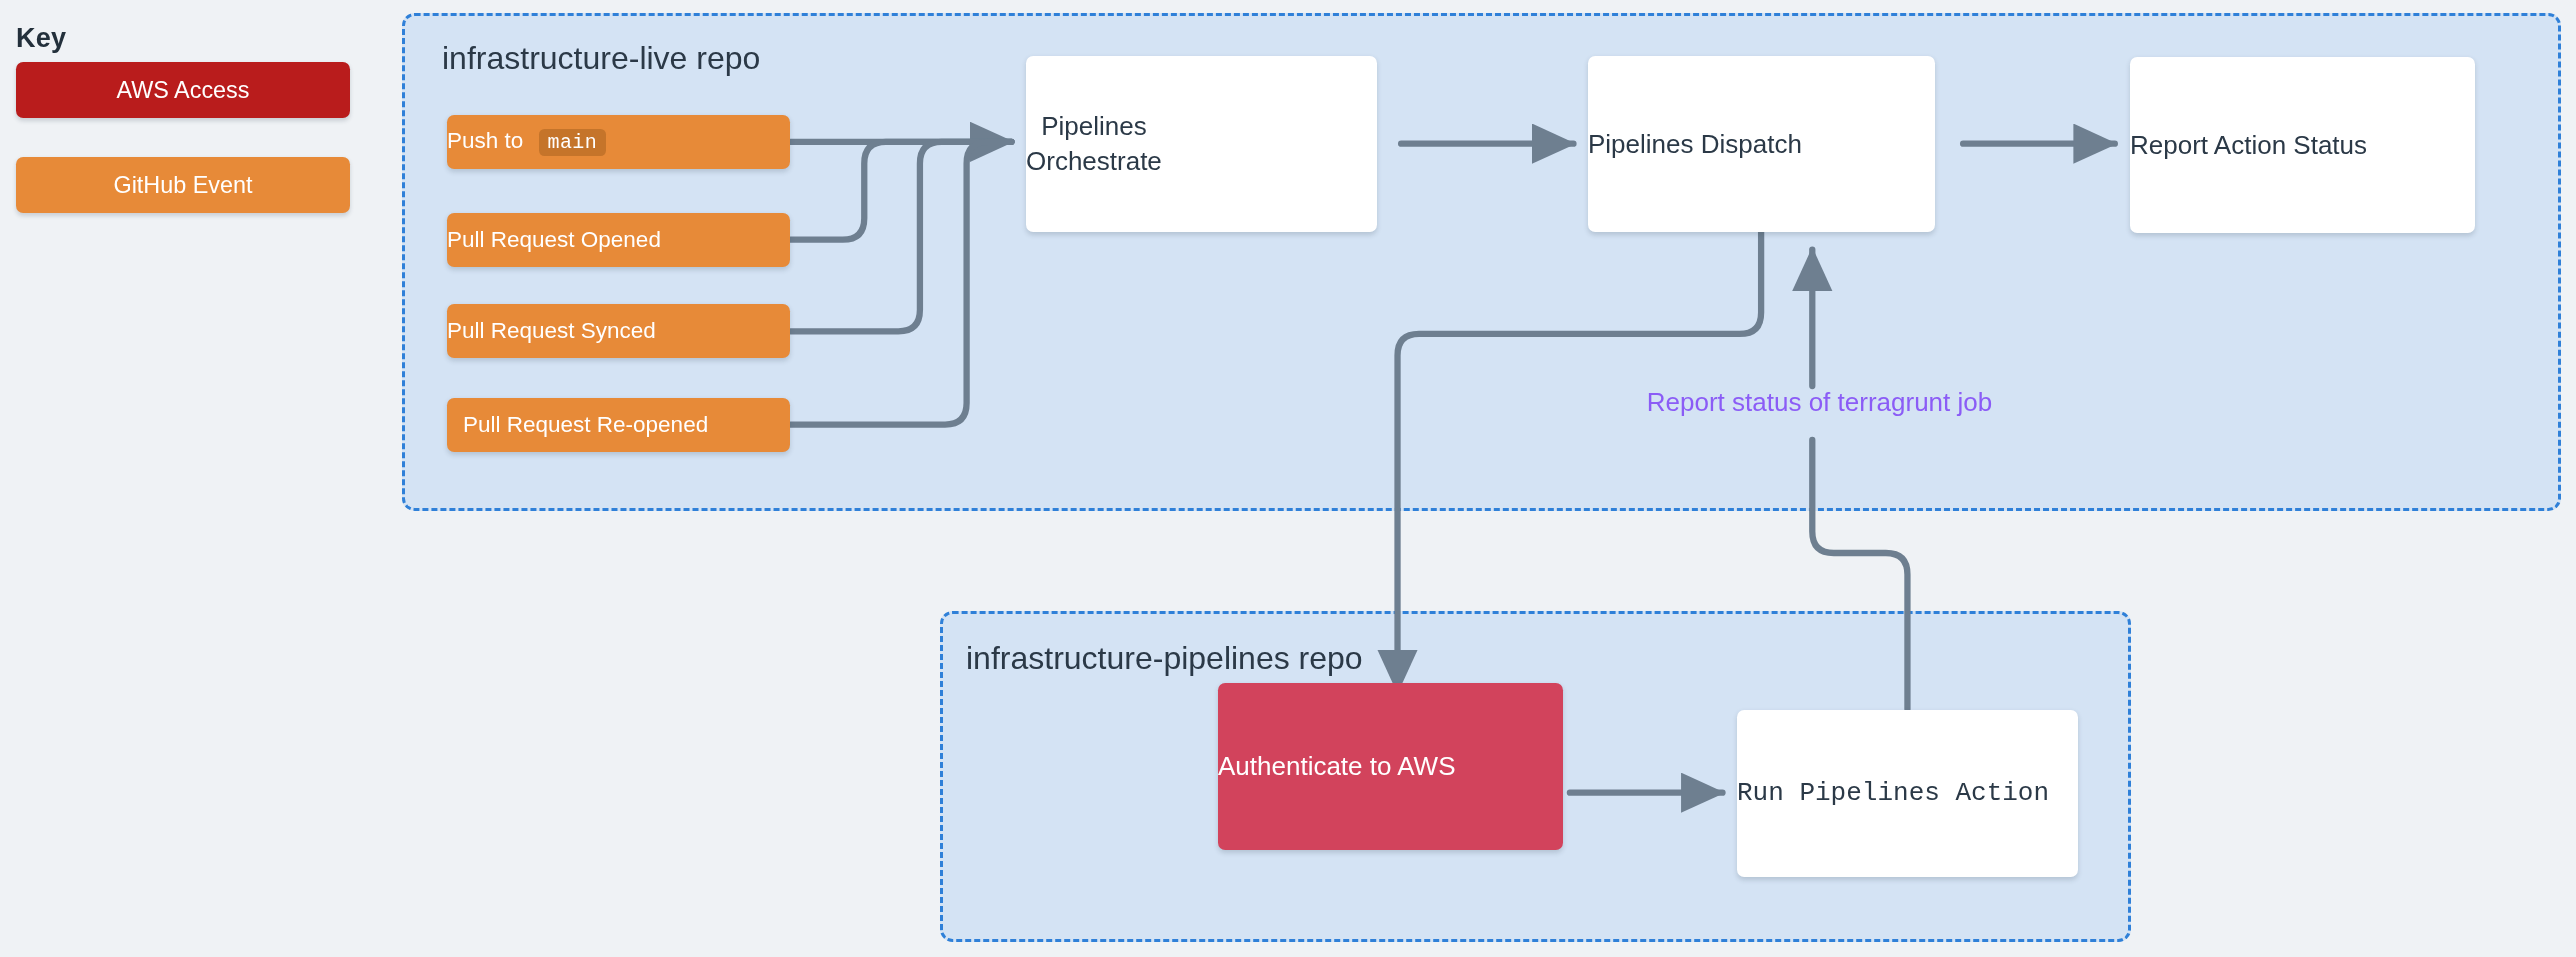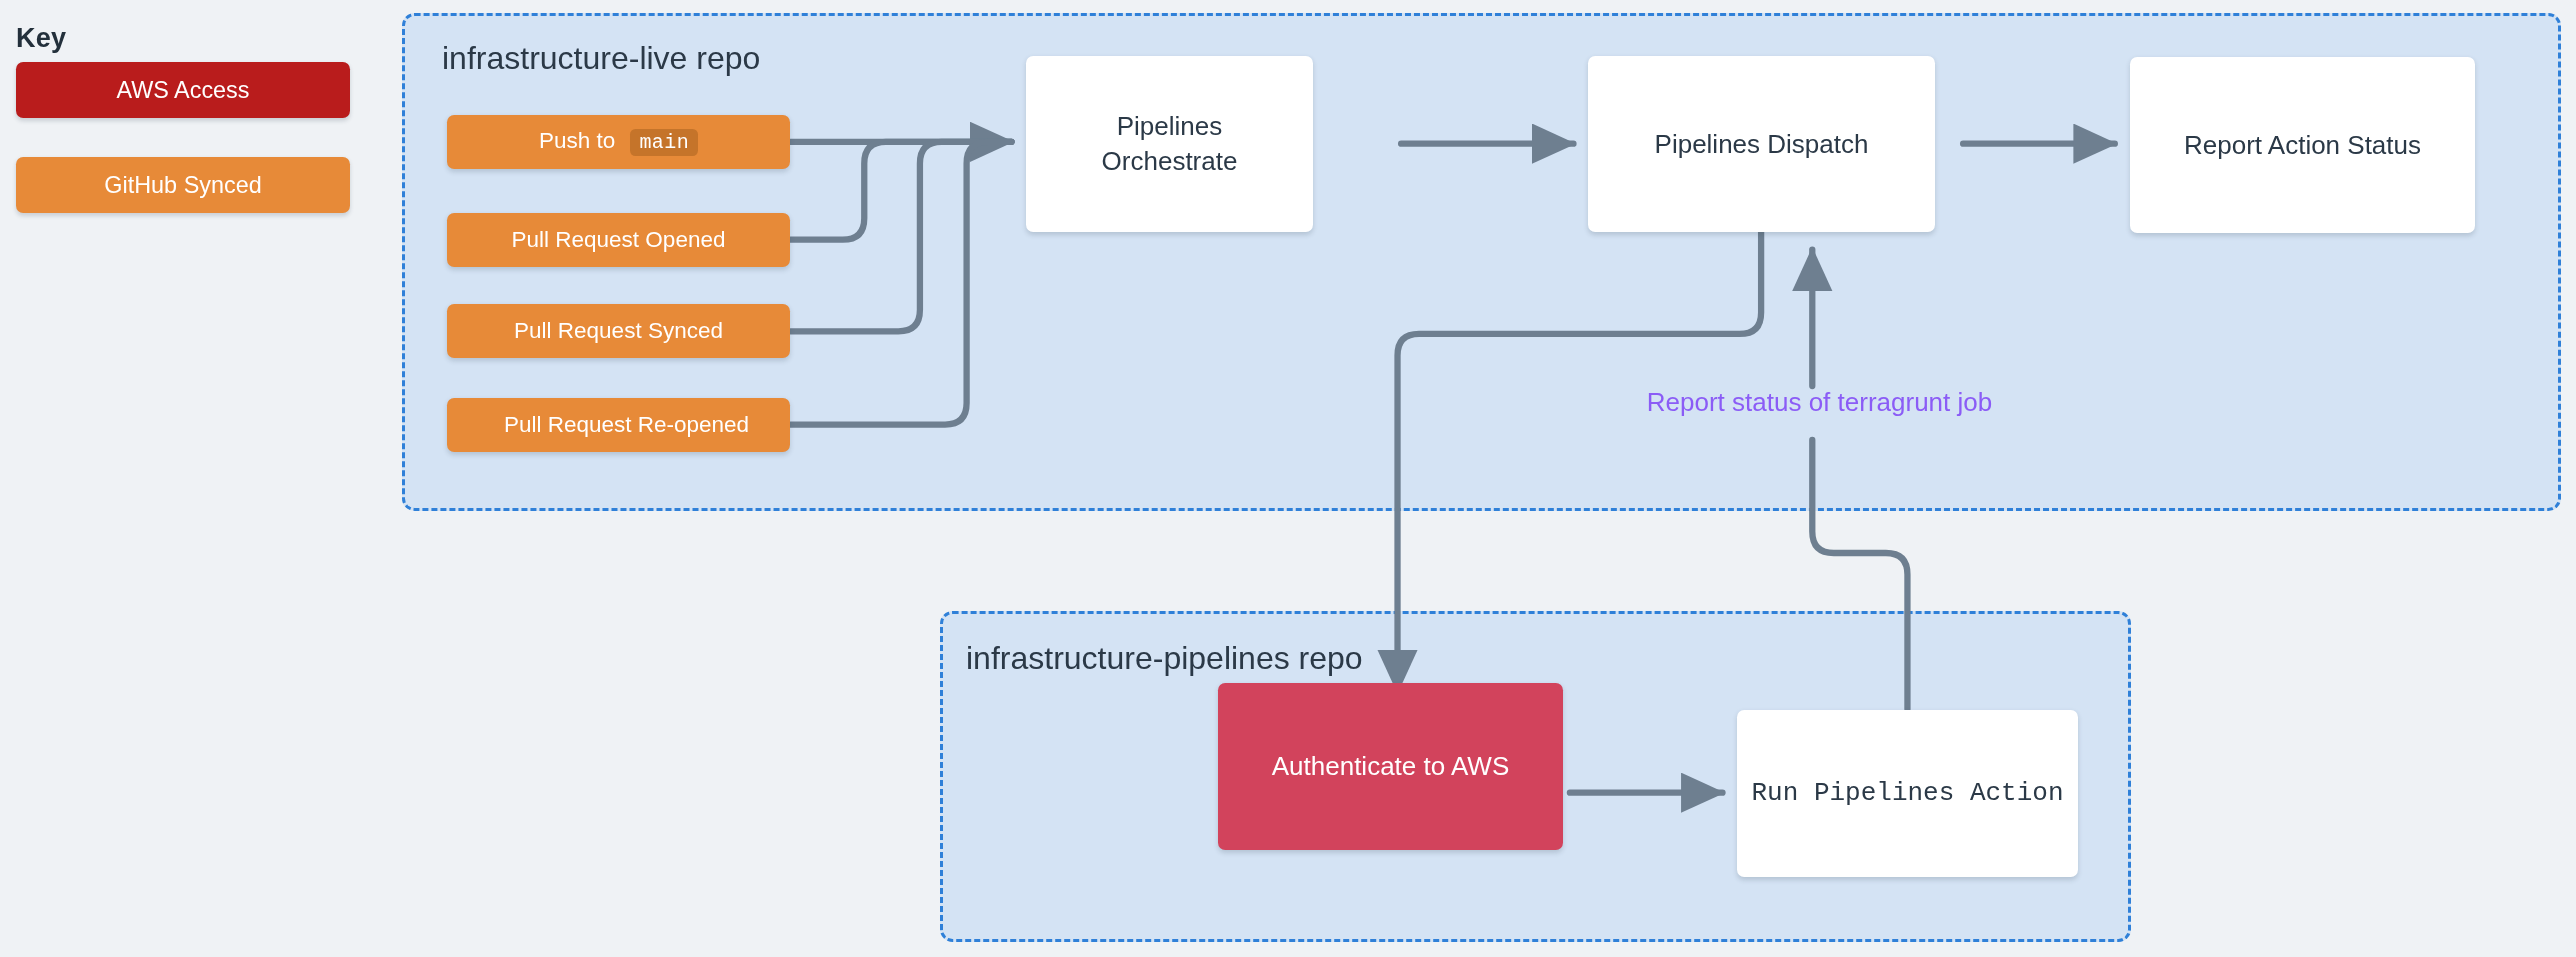--- a/index.html
+++ b/index.html
@@ -77,21 +77,20 @@
   }
   #repo-live-label      { left: 442px;  top: 40px; }
   #repo-pipelines-label { left: 966px; top: 640px; }
 
   
   .node {
     position: absolute;
     box-sizing: border-box;
     display: flex;
     align-items: center;
-    justify-content: center;
     text-align: center;
     border-radius: 7.2px;
     box-shadow: 0 2.7px 5.4px rgba(40,55,70,.18);
   }
   .node.event {
     background: #e78a38;
     color: #ffffff;
     font-size: 22.5px;
     height: 54px;
     width: 343px;
@@ -113,21 +112,21 @@
     line-height: 1.15;
     letter-spacing: 0.4px;
   }
 
   .node.process {
     background: #ffffff;
     color: #2b3947;
     font-size: 26px;
     line-height: 1.34;
   }
-  #n-orchestrate { left: 1026px; top: 56px;  width: 287px; height: 176px; }
+  #n-orchestrate { left: 1026px; top: 56px;  width: 351px; height: 176px; }
   #n-dispatch    { left: 1588px; top: 56px;  width: 347px; height: 176px; }
   #n-report      { left: 2130px; top: 57px;  width: 345px; height: 176px; }
   #n-runaction   { left: 1737px; top: 710px; width: 341px; height: 167px; font-family: Liberation Mono, monospace; }
 
   .node.aws {
     background: #d2435c;
     color: #ffffff;
     font-size: 26px;
   }
   #n-auth { left: 1218px; top: 683px; width: 345px; height: 167px; }
@@ -147,21 +146,21 @@
 </head>
 <body>
 
 <div id="stage">
 
   <div id="key-title">Key</div>
   <div class="key-chip" id="key-aws">
     <span>AWS Access</span>
   </div>
   <div class="key-chip" id="key-gh">
-    <span>GitHub Synced</span>
+    <span>GitHub Event</span>
   </div>
 
   <div class="repo" id="repo-live"></div>
   <div class="repo" id="repo-pipelines"></div>
 
   <div class="repo-label" id="repo-live-label">infrastructure-live repo</div>
   <div class="repo-label" id="repo-pipelines-label">infrastructure-pipelines repo</div>
 
   <svg class="edges" viewBox="0 0 2868 1066" xmlns="http://www.w3.org/2000/svg">
     <defs>

